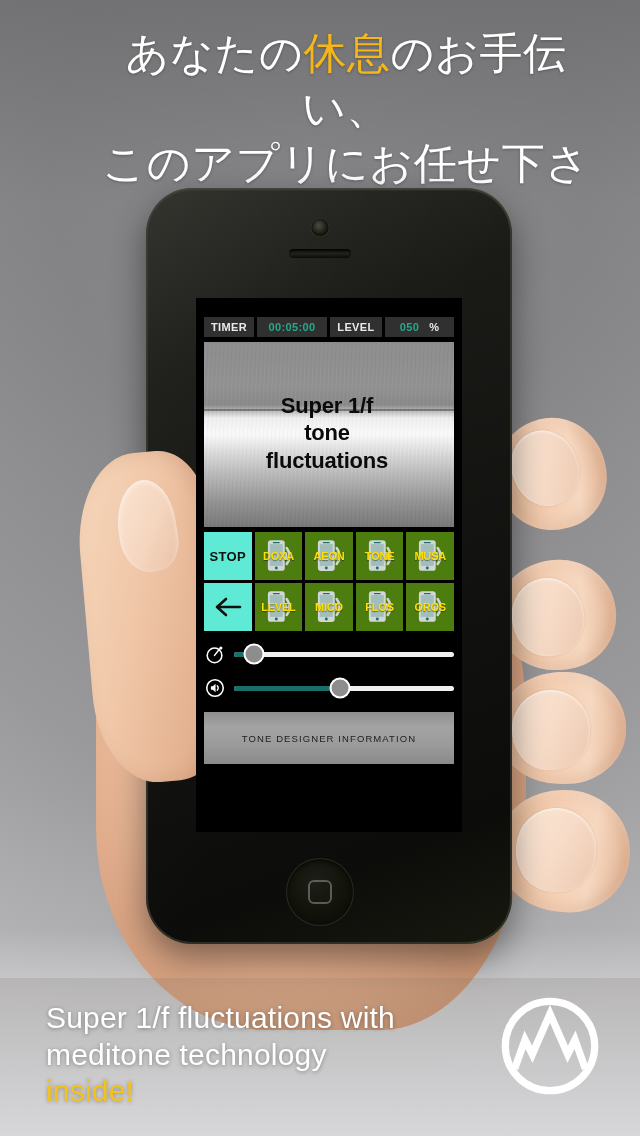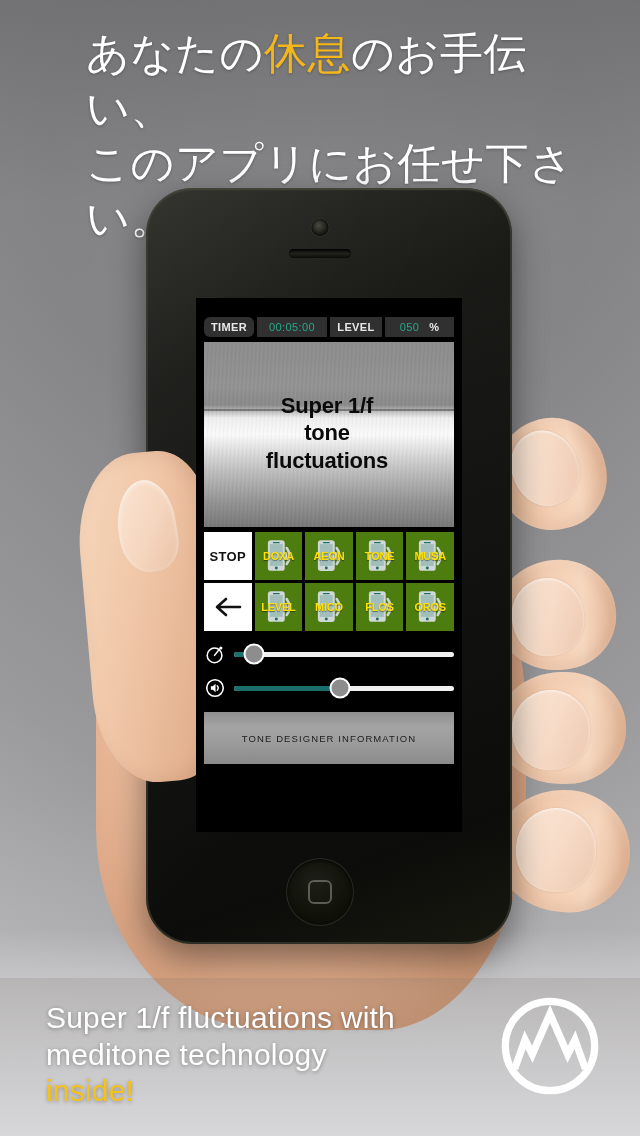--- a/index.html
+++ b/index.html
@@ -43,20 +43,21 @@
   
   .headline {
     position: absolute;
     left: 86px; top: 26px; width: 520px;
     color: #ffffff;
     font-size: 43px;
     line-height: 1.28;
     letter-spacing: 0.5px;
     text-shadow: 0 1px 3px rgba(0,0,0,0.28);
     font-weight: 300;
+    text-align: center;
   }
   .headline .hl { color: #f5b61a; }
 
   
   .hand { position: absolute; inset: 0; pointer-events: none; }
 
   .palm {
     position: absolute;
     left: 96px; top: 470px;
     width: 430px; height: 560px;
@@ -169,22 +170,22 @@
   }
 
   
   .topbar { display: flex; gap: 3px; height: 20px; }
   .tb-cell {
     display: flex; align-items: center; justify-content: center;
     background: #303030;
     font-size: 11px; letter-spacing: 0.4px;
   }
   .tb-label { color: #e9e9e9; font-weight: 700; }
-  .tb-val { color: #25a98a; font-weight: 400; font-family: "Liberation Sans", sans-serif; }
-  .tb-timer-label { width: 50px; border-radius: 6px; }
+  .tb-val { color: #25a98a; font-weight: 700; font-family: "Liberation Sans", sans-serif; }
+  .tb-timer-label { width: 50px; }
   .tb-timer-val   { width: 70px; }
   .tb-level-label { width: 52px; }
   .tb-level-val   { flex: 1; gap: 10px; }
   .tb-pct { color: #e9e9e9; font-weight: 700; }
 
   
   .artwork {
     position: relative;
     margin-top: 5px;
     height: 185px;
@@ -222,21 +223,21 @@
     grid-template-columns: repeat(5, 1fr);
     grid-auto-rows: 48px;
     gap: 3px;
   }
   .gbtn {
     position: relative;
     display: flex; align-items: center; justify-content: center;
     overflow: hidden;
   }
   .gbtn.util {
-    background: #ffffff;
+    background: #5eead4;
     color: #111;
     font-size: 13px; font-weight: 700; letter-spacing: 0.3px;
   }
   .gbtn.tone { background: #4d7c0f; }
   .tone-icon { position: absolute; left: 0; top: 0; width: 100%; height: 100%; }
   .tone-label {
     position: relative;
     color: #ffe000;
     font-size: 11px;
     font-weight: 700;

